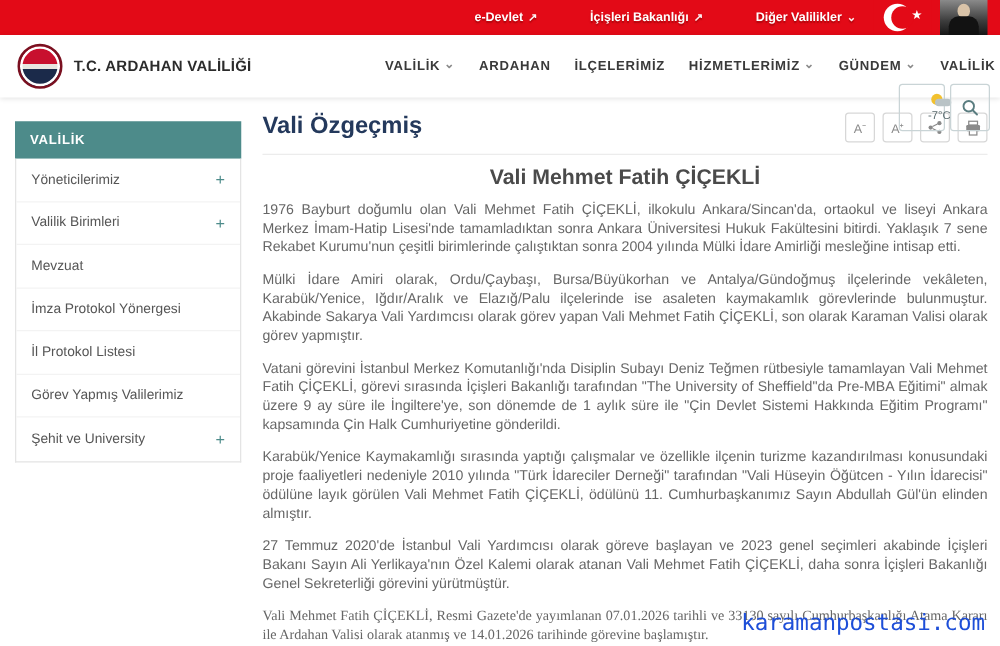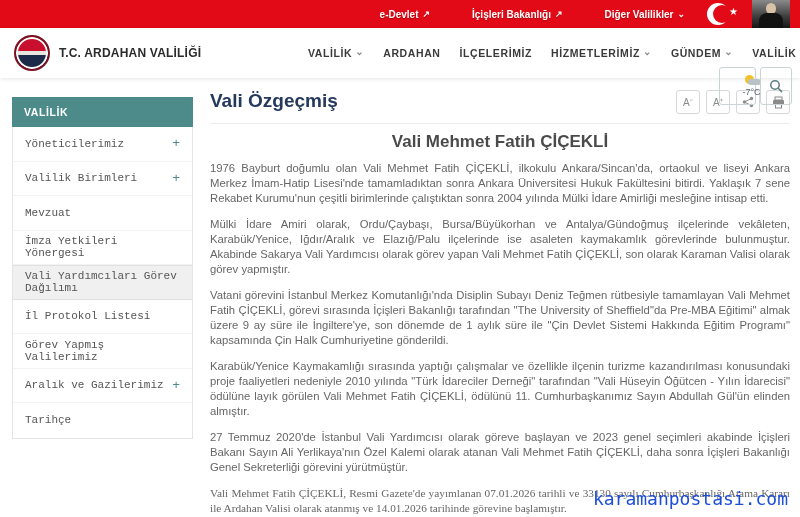--- a/index.html
+++ b/index.html
@@ -30,21 +30,21 @@
   .sun { position:relative; width:20px; height:11px; }
   .sun .disc { position:absolute; left:3px; top:0; width:9px; height:9px; background:#f2c12e; border-radius:50%; }
   .sun .cloud { position:absolute; left:6px; top:4px; width:13px; height:6px; background:#b9c3c6; border-radius:6px; }
   .temp { font-size:9px; color:#5a6b6e; margin-top:1px; }
   .searchbox { position:absolute; right:8px; top:39px; width:32px; height:38px; border:1px solid #c9d4d6; border-radius:3px; display:flex; align-items:center; justify-content:center; cursor:pointer; }
 
   
   .sidebar { position:absolute; left:12px; top:97px; width:181px; }
   .sidebar-head { height:30px; background:#4d8b8a; color:#ffffff; font-size:10.5px; font-weight:bold; letter-spacing:.6px; display:flex; align-items:center; padding-left:12px; }
   .sidebar-list { background:#ffffff; border:1px solid #e4e4e4; border-top:none; }
-  .side-item { display:flex; align-items:center; justify-content:space-between; padding:0 12px; height:34.5px; font-size:11px; color:#555555; border-bottom:1px solid #f3f3f3; cursor:pointer;font-family:Liberation Mono, monospace; }
+  .side-item { display:flex; align-items:center; justify-content:space-between; padding:0 12px; height:34.5px; font-size:11px; color:#555555; border-bottom:1px solid #f3f3f3; cursor:pointer; }
   .side-item:last-child { border-bottom:none; }
   .side-item .plus { color:#4d8b8a; font-size:13px; }
   .side-item.active { background:#f0f0f0; border-top:1px solid #e0e0e0; border-bottom:1px solid #e0e0e0; }
 
   
   .main { position:absolute; left:210px; top:88px; width:580px; }
   .main-head { display:flex; align-items:center; justify-content:space-between; }
   .page-title { font-size:19px; font-weight:bold; color:#24395c; }
   .tools { display:flex; gap:6px; margin-top:2px; }
   .tool-btn { width:24px; height:24px; border:1px solid #d7d7d7; border-radius:3px; background:#fff; color:#8a8a8a; font-size:10px; display:flex; align-items:center; justify-content:center; cursor:pointer; }
@@ -135,37 +135,31 @@
       <span class="plus">+</span>
     </div>
     <div class="side-item">
       <span>Valilik Birimleri</span>
       <span class="plus">+</span>
     </div>
     <div class="side-item">
       <span>Mevzuat</span>
     </div>
     <div class="side-item">
-      <span>İmza Yetkileri Yönergesi</span>
-    </div>
-    <div class="side-item active">
-      <span>Vali Yardımcıları Görev Dağılımı</span>
+      <span>İmza Protokol Yönergesi</span>
     </div>
     <div class="side-item">
       <span>İl Protokol Listesi</span>
     </div>
     <div class="side-item">
       <span>Görev Yapmış Valilerimiz</span>
     </div>
     <div class="side-item">
-      <span>Aralık ve Gazilerimiz</span>
+      <span>Şehit ve University</span>
       <span class="plus">+</span>
-    </div>
-    <div class="side-item">
-      <span>Tarihçe</span>
     </div>
   </div>
 </aside>
 
 <main class="main">
   <div class="main-head">
     <h1 class="page-title">Vali Özgeçmiş</h1>
     <div class="tools">
       <button class="tool-btn">A⁻</button>
       <button class="tool-btn">A⁺</button>

